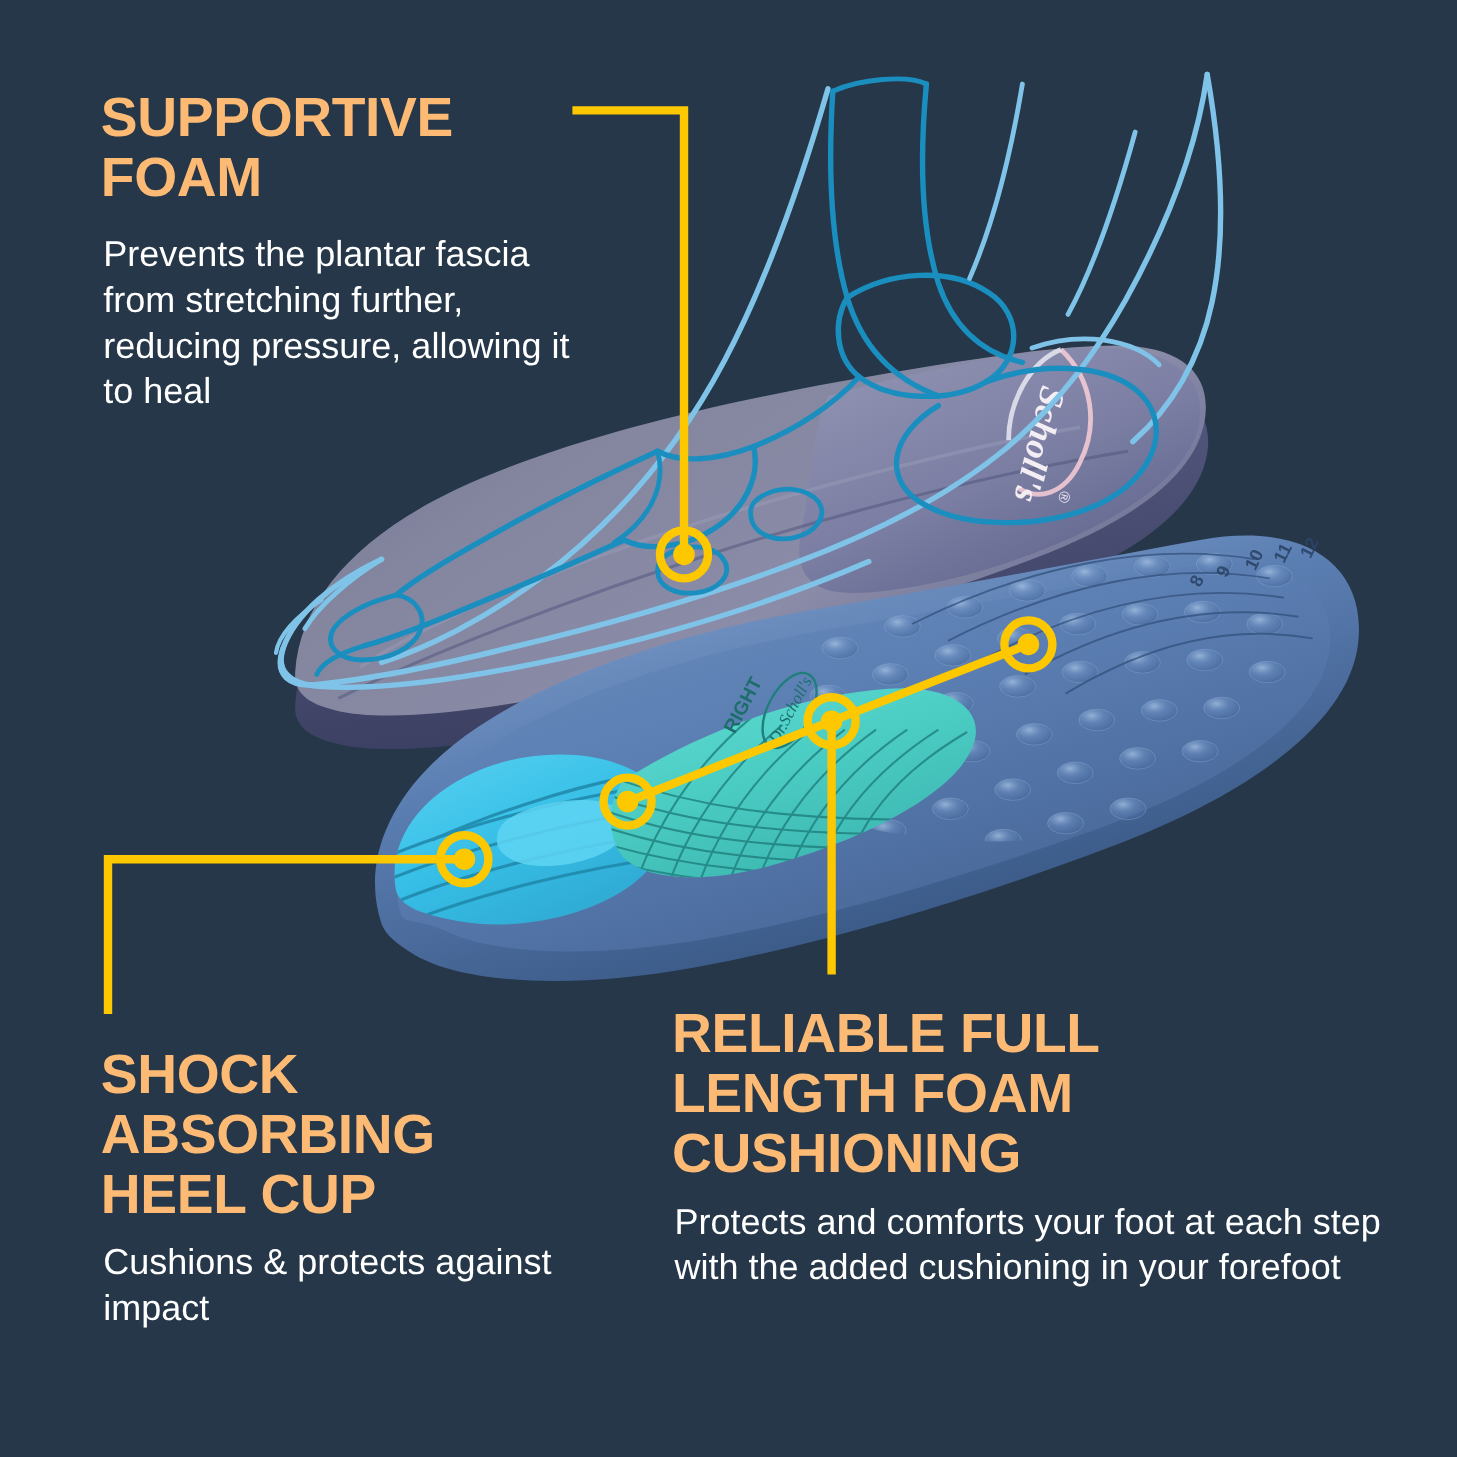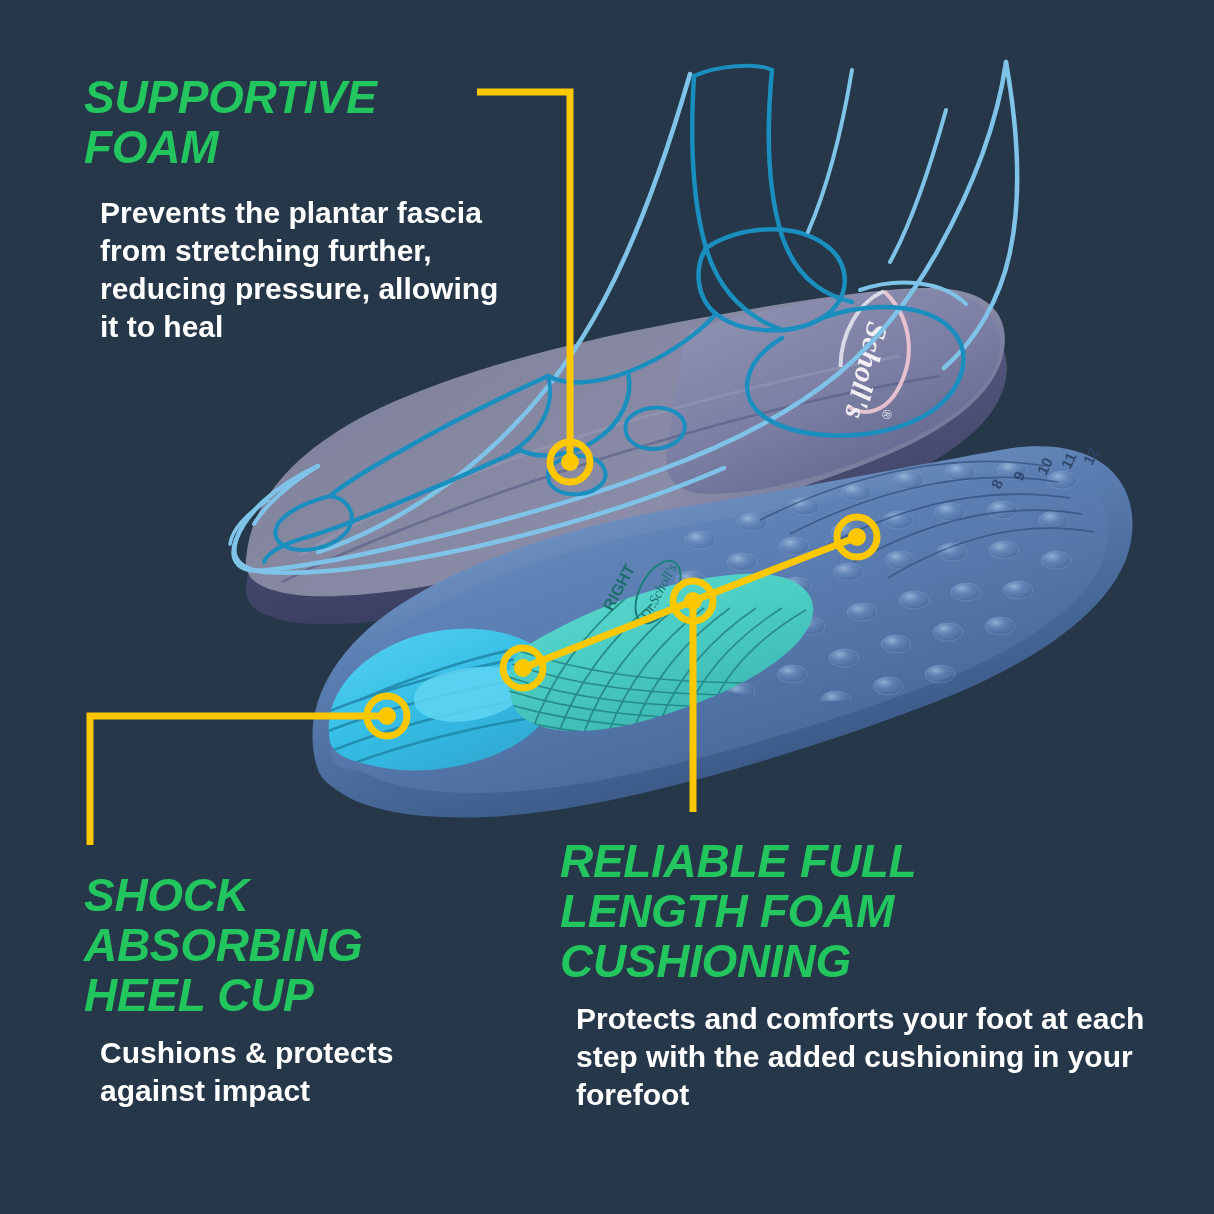--- a/index.html
+++ b/index.html
@@ -8,28 +8,27 @@
     background:#253748;
     font-family:"Liberation Sans", sans-serif;
     position:relative;
   }
   #stage{position:absolute;inset:0;width:1214px;height:1214px;}
   .art{position:absolute;left:0;top:0;width:1214px;height:1214px;}
 
   
   .block{position:absolute;}
   .head{
-    color:#22c55e;font-weight:bold;
+    color:#fdba74;font-weight:bold;
     letter-spacing:-0.3px;
     margin:0;
-    font-style:italic;
   }
   .body{
-    color:#ffffff;font-weight:bold;
-    margin:16px;
+    color:#ffffff;font-weight:normal;
+    margin:2px;
   }
 
   #blk-arch{left:84px;top:72px;width:420px;}
   #blk-arch .head{font-size:46px;line-height:50px;}
   #blk-arch .body{font-size:30px;line-height:38px;margin-top:22px;width:400px;}
 
   #blk-heel{left:84px;top:870px;width:420px;}
   #blk-heel .head{font-size:46px;line-height:50px;}
   #blk-heel .body{font-size:30px;line-height:38px;margin-top:14px;width:400px;}
 

